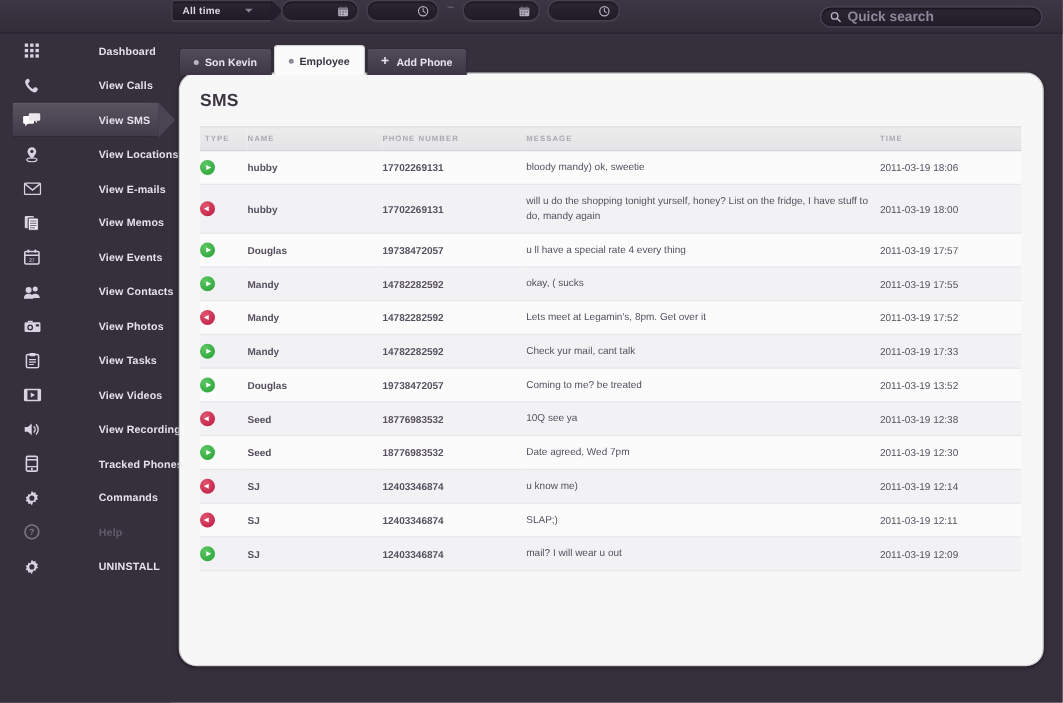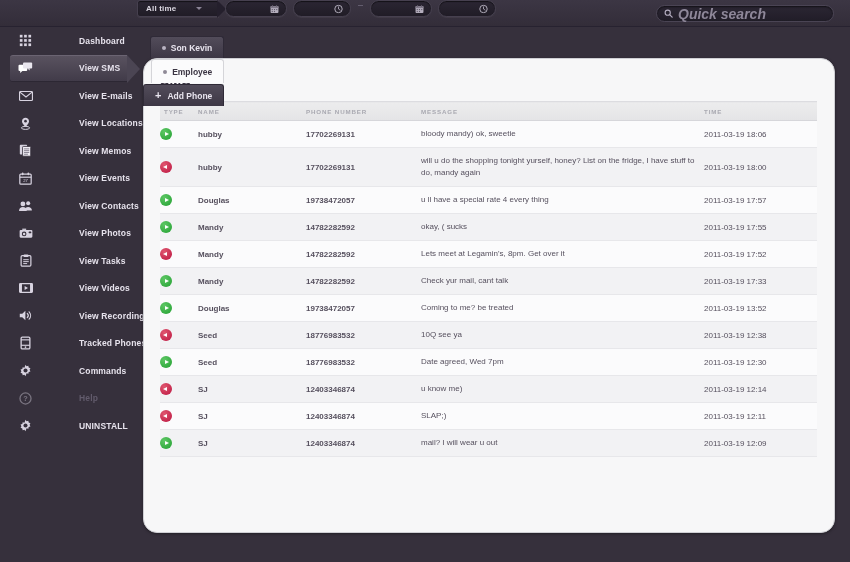--- a/index.html
+++ b/index.html
@@ -55,21 +55,21 @@
   .dash { color: #7c7588; font-size: 9px; padding: 0 1px; }
 
   .searchbox {
     position: absolute; right: 16px; top: 5px;
     width: 178px; height: 17px; border-radius: 9px;
     background: linear-gradient(#2b2633, #211d28);
     border: 1px solid #4a4454;
     box-shadow: inset 0 1px 2px rgba(0,0,0,.6);
     display: flex; align-items: center; padding-left: 7px; gap: 5px;
   }
-  .searchbox .txt { color: #8e8799; font-size: 14px; font-weight: bold; font-style: italic; }
+  .searchbox .txt { color: #8e8799; font-size: 11px; font-weight: bold; }
 
   
   .sidebar {
     position: absolute; top: 27px; left: 0; width: 137px; height: 535px;
     background: #36303c;
   }
   .nav-item {
     height: 27.5px; display: flex; align-items: center;
     padding-left: 18px; gap: 10px; position: relative;
     cursor: pointer;
@@ -92,21 +92,21 @@
     content: ""; position: absolute; right: -13px; top: -1px;
     width: 0; height: 0;
     border-top: 14px solid transparent; border-bottom: 14px solid transparent;
     border-left: 13px solid #4b4553;
   }
   .nav-item.dim .lbl { color: #625b6c; }
   .nav-item.dim .ic { opacity: .42; }
 
   
   .tabs { position: absolute; top: 36px; left: 143px; display: flex; gap: 1px;
-    align-items: flex-end; z-index: 4; flex-direction: column; }
+    align-items: flex-end; z-index: 4; }
   .tab {
     height: 22px; padding: 0 11px; display: flex; align-items: center; gap: 5px;
     font-size: 8.5px; font-weight: bold; color: #e8e4ee;
     background: linear-gradient(#524c5a, #3d3745);
     border-radius: 3px 3px 0 0;
     border: 1px solid #2f2a37; border-bottom: none;
     cursor: pointer;
   }
   .tab .dot { width: 4px; height: 4px; border-radius: 50%; background: #b9b3c2; }
   .tab.active {
@@ -249,49 +249,57 @@
             <rect x="6.3" y="6.3" width="3.3" height="3.3"></rect>
             <rect x="11.6" y="6.3" width="3.3" height="3.3"></rect>
             <rect x="1" y="11.6" width="3.3" height="3.3"></rect>
             <rect x="6.3" y="11.6" width="3.3" height="3.3"></rect>
             <rect x="11.6" y="11.6" width="3.3" height="3.3"></rect>
           </g>
         </svg>
       </span>
       <span class="lbl">Dashboard</span>
     </div>
+    <div class="nav-item">
+      <span class="ic">
+        <svg viewBox="0 0 16 16" width="13" height="13">
+          <path d="M4.4 1.2c1 0 1.6 2.3 1.4 3-.2.7-1.5 1-1.5 1.7 0 1.6 3.4 5.3 4.8 5.3.7 0 1-1.3 1.7-1.5.8-.2 3 .5 3 1.5 0 1.6-1.7 3.5-3.2 3.5C7.3 14.7 1.3 8.3 1.3 4.3c0-1.5 1.6-3.1 3.1-3.1z" fill="#d8d3e0"></path>
+        </svg>
+      </span>
+      <span class="lbl">View Calls</span>
+    </div>
     <div class="nav-item active">
       <span class="ic">
         <svg viewBox="0 0 18 16" width="15" height="14">
           <rect x="0.6" y="4.2" width="10.5" height="7.4" rx="1.2" fill="#ffffff"></rect>
           <path d="M2.6 11.2v2.9l3-2.9z" fill="#ffffff"></path>
           <rect x="6" y="1.4" width="11" height="7.2" rx="1.2" fill="#e9e6ee"></rect>
           <path d="M14 8.2v2.7l-3-2.7z" fill="#e9e6ee"></path>
         </svg>
       </span>
       <span class="lbl">View SMS</span>
     </div>
     <div class="nav-item">
       <span class="ic">
+        <svg viewBox="0 0 16 16" width="13" height="13">
+          <ellipse cx="8" cy="13.4" rx="5" ry="1.9" fill="none" stroke="#d8d3e0" stroke-width="1.2"></ellipse>
+          <path d="M8 .9C5.6.9 3.7 2.8 3.7 5.2c0 3 4.3 7 4.3 7s4.3-4 4.3-7C12.3 2.8 10.4.9 8 .9z" fill="#d8d3e0"></path>
+          <circle cx="8" cy="5.1" r="1.6" fill="#36303c"></circle>
+        </svg>
+      </span>
+      <span class="lbl">View Locations</span>
+    </div>
+    <div class="nav-item">
+      <span class="ic">
         <svg viewBox="0 0 18 14" width="14" height="12">
           <rect x="0.7" y="1.2" width="16.6" height="11.6" rx="1.2" fill="none" stroke="#d8d3e0" stroke-width="1.5"></rect>
           <path d="M1.2 2 9 8.3 16.8 2" fill="none" stroke="#d8d3e0" stroke-width="1.5"></path>
         </svg>
       </span>
       <span class="lbl">View E-mails</span>
-    </div>
-    <div class="nav-item">
-      <span class="ic">
-        <svg viewBox="0 0 16 16" width="13" height="13">
-          <ellipse cx="8" cy="13.4" rx="5" ry="1.9" fill="none" stroke="#d8d3e0" stroke-width="1.2"></ellipse>
-          <path d="M8 .9C5.6.9 3.7 2.8 3.7 5.2c0 3 4.3 7 4.3 7s4.3-4 4.3-7C12.3 2.8 10.4.9 8 .9z" fill="#d8d3e0"></path>
-          <circle cx="8" cy="5.1" r="1.6" fill="#36303c"></circle>
-        </svg>
-      </span>
-      <span class="lbl">View Locations</span>
     </div>
     <div class="nav-item">
       <span class="ic">
         <svg viewBox="0 0 16 16" width="13" height="13">
           <rect x="1" y="1" width="9" height="12" rx="1" fill="#d8d3e0"></rect>
           <rect x="4.4" y="3" width="10" height="12" rx="1" fill="#f0edf4" stroke="#36303c" stroke-width="1"></rect>
           <g stroke="#6e6878" stroke-width="1">
             <line x1="6.2" y1="6" x2="12.6" y2="6"></line>
             <line x1="6.2" y1="8.2" x2="12.6" y2="8.2"></line>
             <line x1="6.2" y1="10.4" x2="12.6" y2="10.4"></line>

